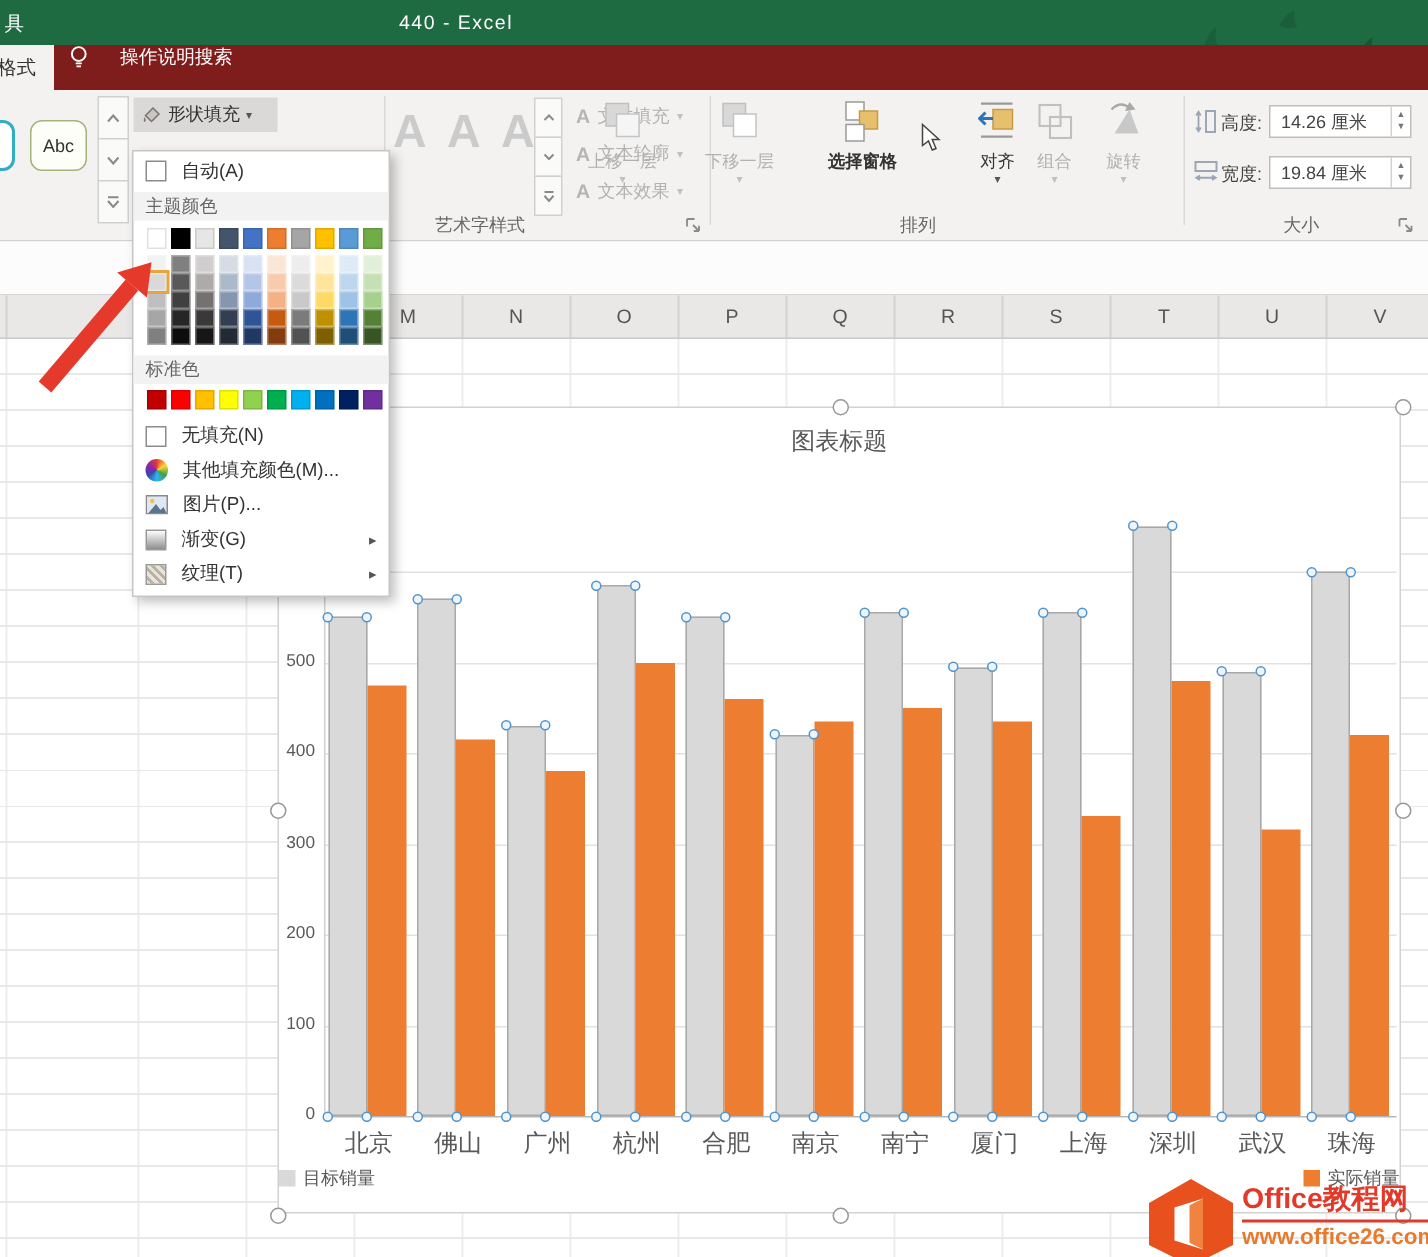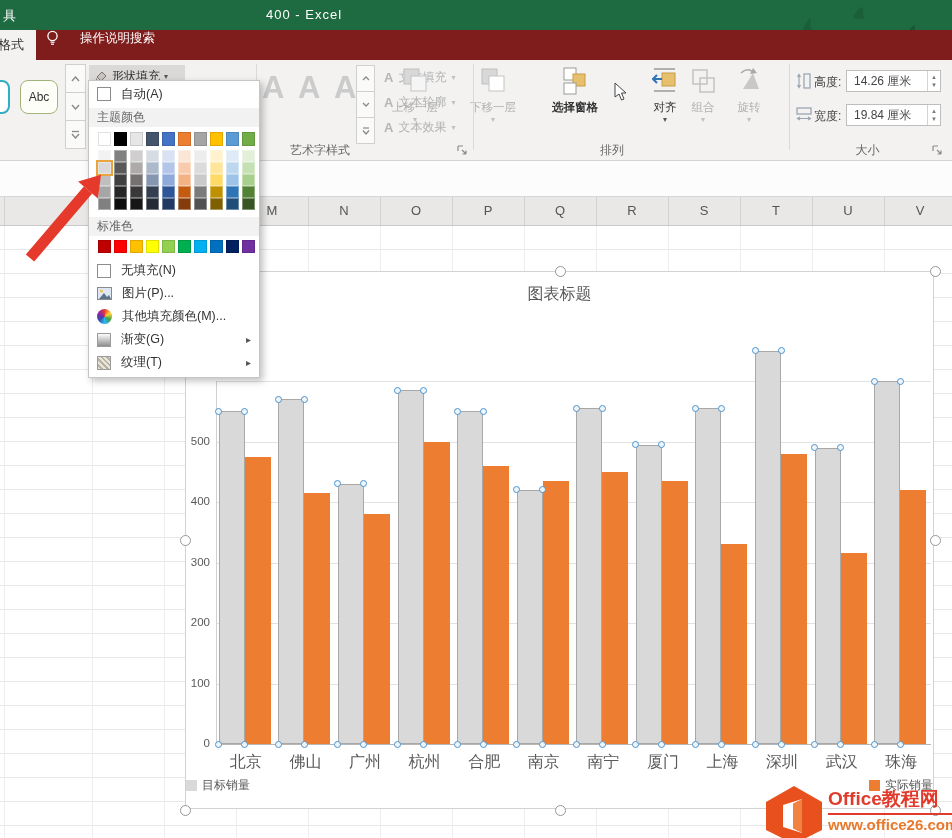--- a/index.html
+++ b/index.html
@@ -79,21 +79,21 @@
   .bhandle { position:absolute; width:7px; height:7px; border-radius:50%; background:#eef6fc;
     border:1px solid #4f94cd; z-index:4; }
   .legend { position:absolute; left:0; top:505px; width:100%; display:flex; justify-content:space-between;
     gap:22px; font-size:12px; color:#595959; align-items:center; }
   .leg-item { display:flex; align-items:center; gap:5px; }
   .leg-sq { width:11px; height:11px; display:inline-block; }
   .chandle { position:absolute; width:11px; height:11px; border-radius:50%; background:#fff;
     border:1.5px solid #979797; z-index:12; }
 
   
-  .fill-menu { position:absolute; left:88px; top:80px; width:172px; background:#fff;
+  .fill-menu { position:absolute; left:88px; top:100px; width:172px; background:#fff;
     border:1px solid #c8c6c4; box-shadow:3px 3px 7px rgba(0,0,0,0.25); z-index:50; padding-bottom:3px; }
   .menu-item { display:flex; align-items:center; height:23px; padding:0 8px; gap:10px;
     font-size:12.5px; color:#333; }
   .menu-item.tall { height:26px; }
   .menu-hdr { height:19px; line-height:19px; background:#f2f2f2; color:#666; font-size:12px;
     padding:0 8px; margin:1px 0; }
   .palette { display:flex; gap:3px; padding:4px 0 6px 9px; }
   .pcol { display:flex; flex-direction:column; }
   .pbase { width:13px; height:14px; margin-bottom:4px; box-shadow:inset 0 0 0 1px rgba(0,0,0,0.12); }
   .pvar { width:13px; height:12px; box-shadow:inset 0 0 0 1px rgba(255,255,255,0.35); }
@@ -115,21 +115,21 @@
   .wm-url { font-size:15px; font-weight:bold; color:#e87a2e; margin-top:1px; }
   .cursor-svg { position:absolute; z-index:20; }
 </style>
 </head>
 <body>
 
 <div class="stage">
 
   <div class="titlebar">
     <span class="tb-frag">具</span>
-    <span class="tb-title">400  -  Excel</span>
+    <span class="tb-title">440  -  Excel</span>
     <svg class="birds" width="140" height="50" viewBox="0 0 140 50">
       <path d="M28 28 q4 -10 8 -12 q-2 8 1 12 q-6 1 -9 0 z" fill="#1a5e3a"></path>
       <path d="M78 15 q5 -9 10 -10 q-1 8 2 11 q-7 2 -12 -1 z" fill="#1a5e3a"></path>
       <path d="M95 38 q6 -8 12 -9 q-2 7 1 10 q-8 2 -13 -1 z" fill="#175635"></path>
       <path d="M133 30 q4 -6 7 -7 q-1 6 1 8 q-5 1 -8 -1 z" fill="#175635"></path>
     </svg>
   </div>
 
   <div class="tabrow">
     <div class="format-tab">格式</div>
@@ -540,30 +540,30 @@
         <div class="stdsq" style="background: rgb(0, 176, 240);"></div>
         <div class="stdsq" style="background: rgb(0, 112, 192);"></div>
         <div class="stdsq" style="background: rgb(0, 32, 96);"></div>
         <div class="stdsq" style="background: rgb(112, 48, 160);"></div>
       </div>
     <div class="menu-item">
       <span class="swatch-ico"></span>
       <span>无填充(N)</span>
     </div>
     <div class="menu-item">
+      <span class="wheel-ico"></span>
+      <span>其他填充颜色(M)...</span>
+    </div>
+    <div class="menu-item">
       <svg width="15" height="13" viewBox="0 0 15 13">
         <rect x="0.5" y="0.5" width="14" height="12" fill="#dfe8f2" stroke="#8a8a8a"></rect>
         <circle cx="4.5" cy="4" r="1.5" fill="#f2c24e"></circle>
         <polygon points="2,12 7,6 10,10 12,8 14,12" fill="#5b748d"></polygon>
       </svg>
       <span>图片(P)...</span>
-    </div>
-    <div class="menu-item">
-      <span class="wheel-ico"></span>
-      <span>其他填充颜色(M)...</span>
     </div>
     <div class="menu-item">
       <span class="grad-ico"></span>
       <span>渐变(G)</span>
       <span class="subarrow">▸</span>
     </div>
     <div class="menu-item">
       <span class="tex-ico"></span>
       <span>纹理(T)</span>
       <span class="subarrow">▸</span>

